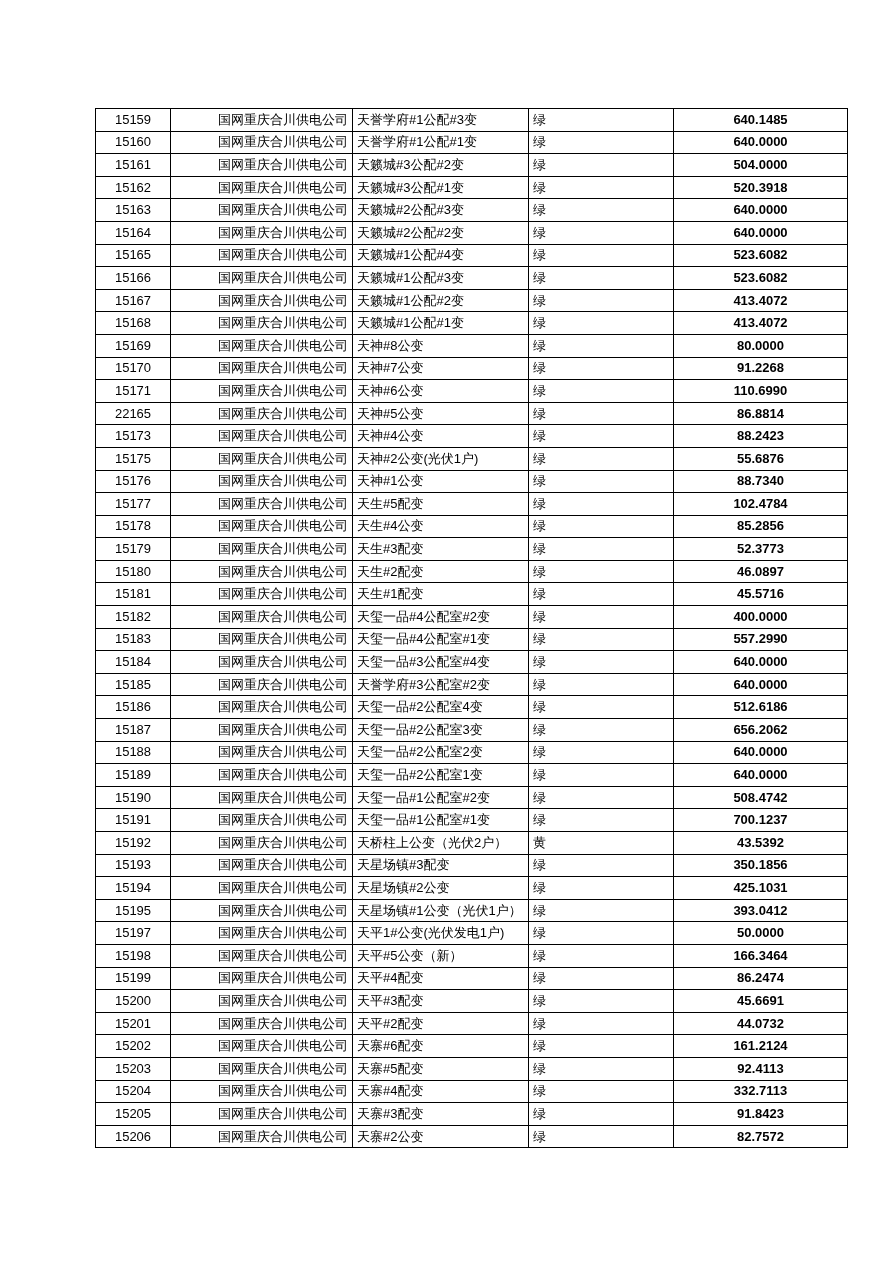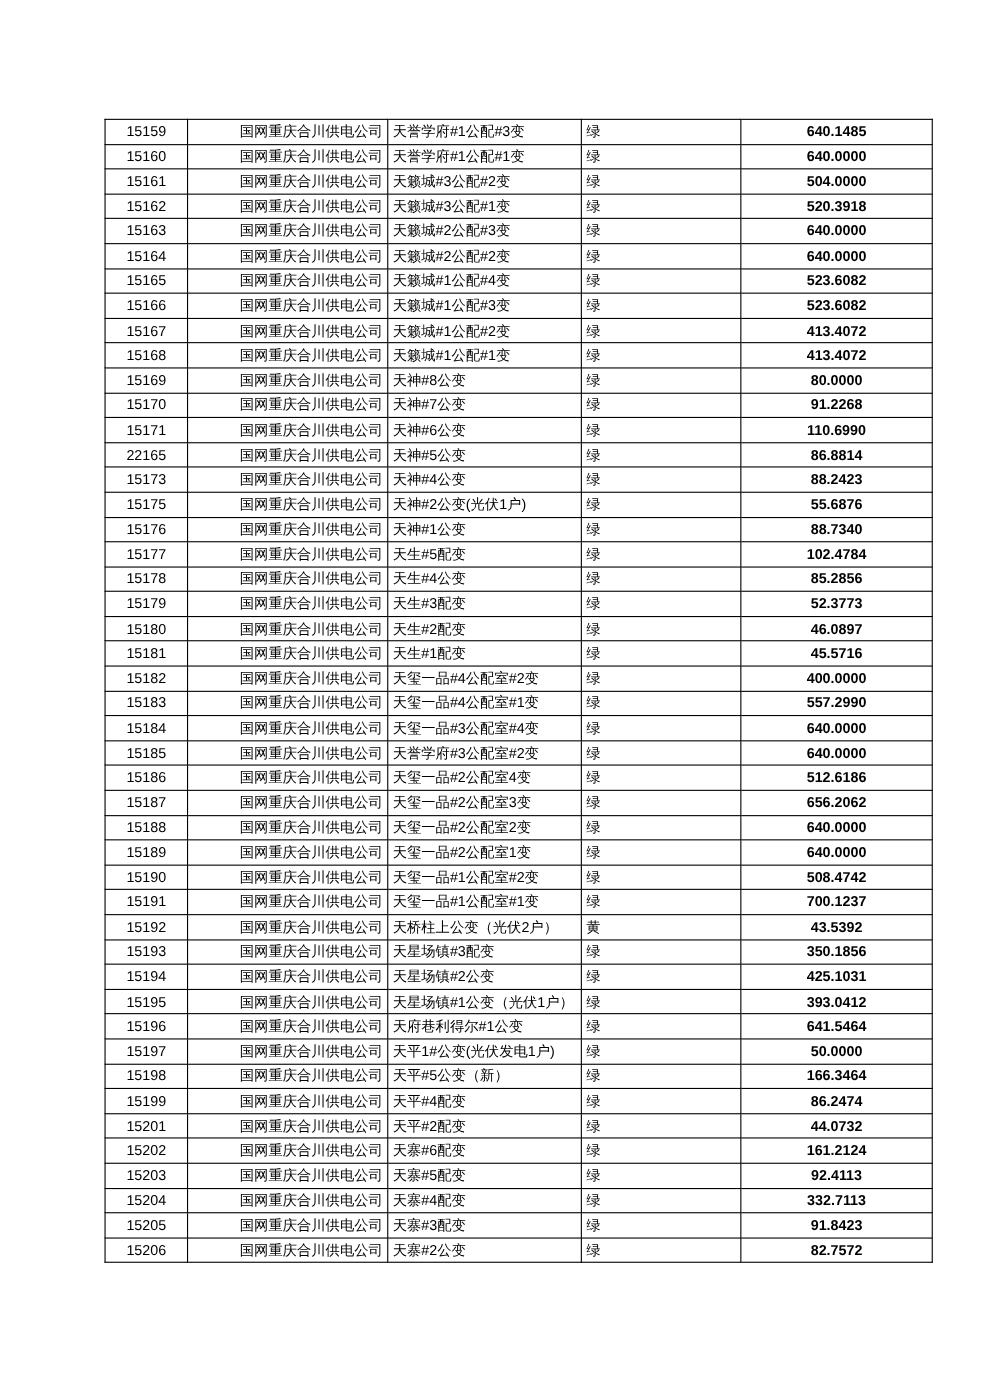--- a/index.html
+++ b/index.html
@@ -318,46 +318,46 @@
             <td class="c-value">425.1031</td>
           </tr>
           <tr>
             <td class="c-id">15195</td>
             <td class="c-company">国网重庆合川供电公司</td>
             <td class="c-device">天星场镇#1公变（光伏1户）</td>
             <td class="c-status">绿</td>
             <td class="c-value">393.0412</td>
           </tr>
           <tr>
-            <td class="c-id">15196</td>
-            <td class="c-company">国网重庆合川供电公司</td>
-            <td class="c-device">天府巷利得尔#1公变</td>
-            <td class="c-status">绿</td>
-            <td class="c-value">641.5464</td>
-          </tr>
-          <tr>
             <td class="c-id">15197</td>
             <td class="c-company">国网重庆合川供电公司</td>
             <td class="c-device">天平1#公变(光伏发电1户)</td>
             <td class="c-status">绿</td>
             <td class="c-value">50.0000</td>
           </tr>
           <tr>
             <td class="c-id">15198</td>
             <td class="c-company">国网重庆合川供电公司</td>
             <td class="c-device">天平#5公变（新）</td>
             <td class="c-status">绿</td>
             <td class="c-value">166.3464</td>
           </tr>
           <tr>
             <td class="c-id">15199</td>
             <td class="c-company">国网重庆合川供电公司</td>
             <td class="c-device">天平#4配变</td>
             <td class="c-status">绿</td>
             <td class="c-value">86.2474</td>
+          </tr>
+          <tr>
+            <td class="c-id">15200</td>
+            <td class="c-company">国网重庆合川供电公司</td>
+            <td class="c-device">天平#3配变</td>
+            <td class="c-status">绿</td>
+            <td class="c-value">45.6691</td>
           </tr>
           <tr>
             <td class="c-id">15201</td>
             <td class="c-company">国网重庆合川供电公司</td>
             <td class="c-device">天平#2配变</td>
             <td class="c-status">绿</td>
             <td class="c-value">44.0732</td>
           </tr>
           <tr>
             <td class="c-id">15202</td>

